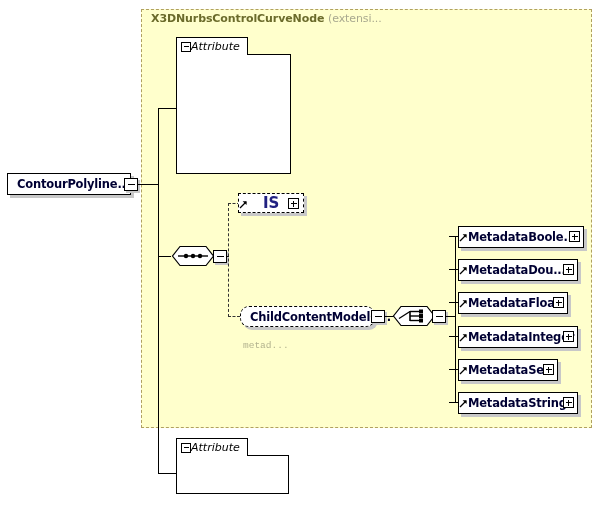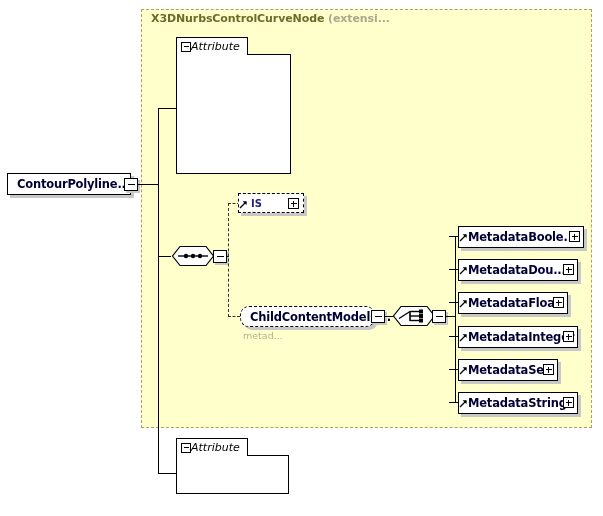--- a/index.html
+++ b/index.html
@@ -31,21 +31,21 @@
     position: absolute;
     left: 151px;
     top: 12px;
     font-size: 11px;
     font-weight: bold;
     color: #6b6b2b;
     white-space: nowrap;
     letter-spacing: -0.1px;
   }
   .ext-title .dim {
-    font-weight: bold;
+    font-weight: normal;
     color: #a9a98f;
   }
 
   
   .line-h, .line-v {
     position: absolute;
     background: #000000;
   }
   .line-h { height: 1px; }
   .line-v { width: 1px; }
@@ -123,24 +123,24 @@
   }
   .sub-note {
     position: absolute;
     font-size: 9.5px;
     color: #b3b38f;
     white-space: nowrap;
   }
 
   
   .is-label {
-    font-size: 10px;
+    font-size: 15px;
     font-weight: bold;
     color: #202080;
-    padding-left: 12px;
+    padding-left: 24px;
     white-space: nowrap;
   }
 
   
   .expander {
     position: absolute;
     width: 11px;
     height: 11px;
     background: #ffffff;
     border: 1px solid #000000;
@@ -315,21 +315,21 @@
   </div>
   <svg class="arrow-ne" style="left:239px; top:200px;" viewBox="0 0 9 9">
     <path d="M1,8 L7,2" stroke="#000000" stroke-width="1.3" fill="none"></path>
     <path d="M7.6,1.2 L7.6,5 L3.6,1.2 Z" fill="#000000"></path>
   </svg>
   <div class="expander plus" style="left:288px; top:198px;"></div>
 
   <div class="el-box-round" style="left:240px; top:306px; width:135px;">
     <span class="el-label">ChildContentModelC...</span>
   </div>
-  <div class="sub-note" style="left:243px; top:330px;">metad...</div>
+  <div class="sub-note" style="left:243px; top:340px;font-family:Liberation Mono, monospace;">metad...</div>
   <div class="stub-expander" style="left:371px; top:310px;"></div>
 
   <div class="line-h" style="left:385px; top:316px; width:9px;"></div>
 
   <svg class="compositor" style="left:392px; top:303px;" viewBox="0 0 44 26">
     <polygon points="9,3.5 35,3.5 42.5,13 35,22.5 9,22.5 1.5,13" fill="#ffffff" stroke="#000000" stroke-width="1.2"></polygon>
     <line x1="7" y1="15.5" x2="18" y2="8.5" stroke="#000000" stroke-width="1.3"></line>
     <line x1="18" y1="8" x2="18" y2="18" stroke="#000000" stroke-width="1.6"></line>
     <line x1="18" y1="8.5" x2="27" y2="8.5" stroke="#000000" stroke-width="1.4"></line>
     <line x1="18" y1="13" x2="27" y2="13" stroke="#000000" stroke-width="1.4"></line>

